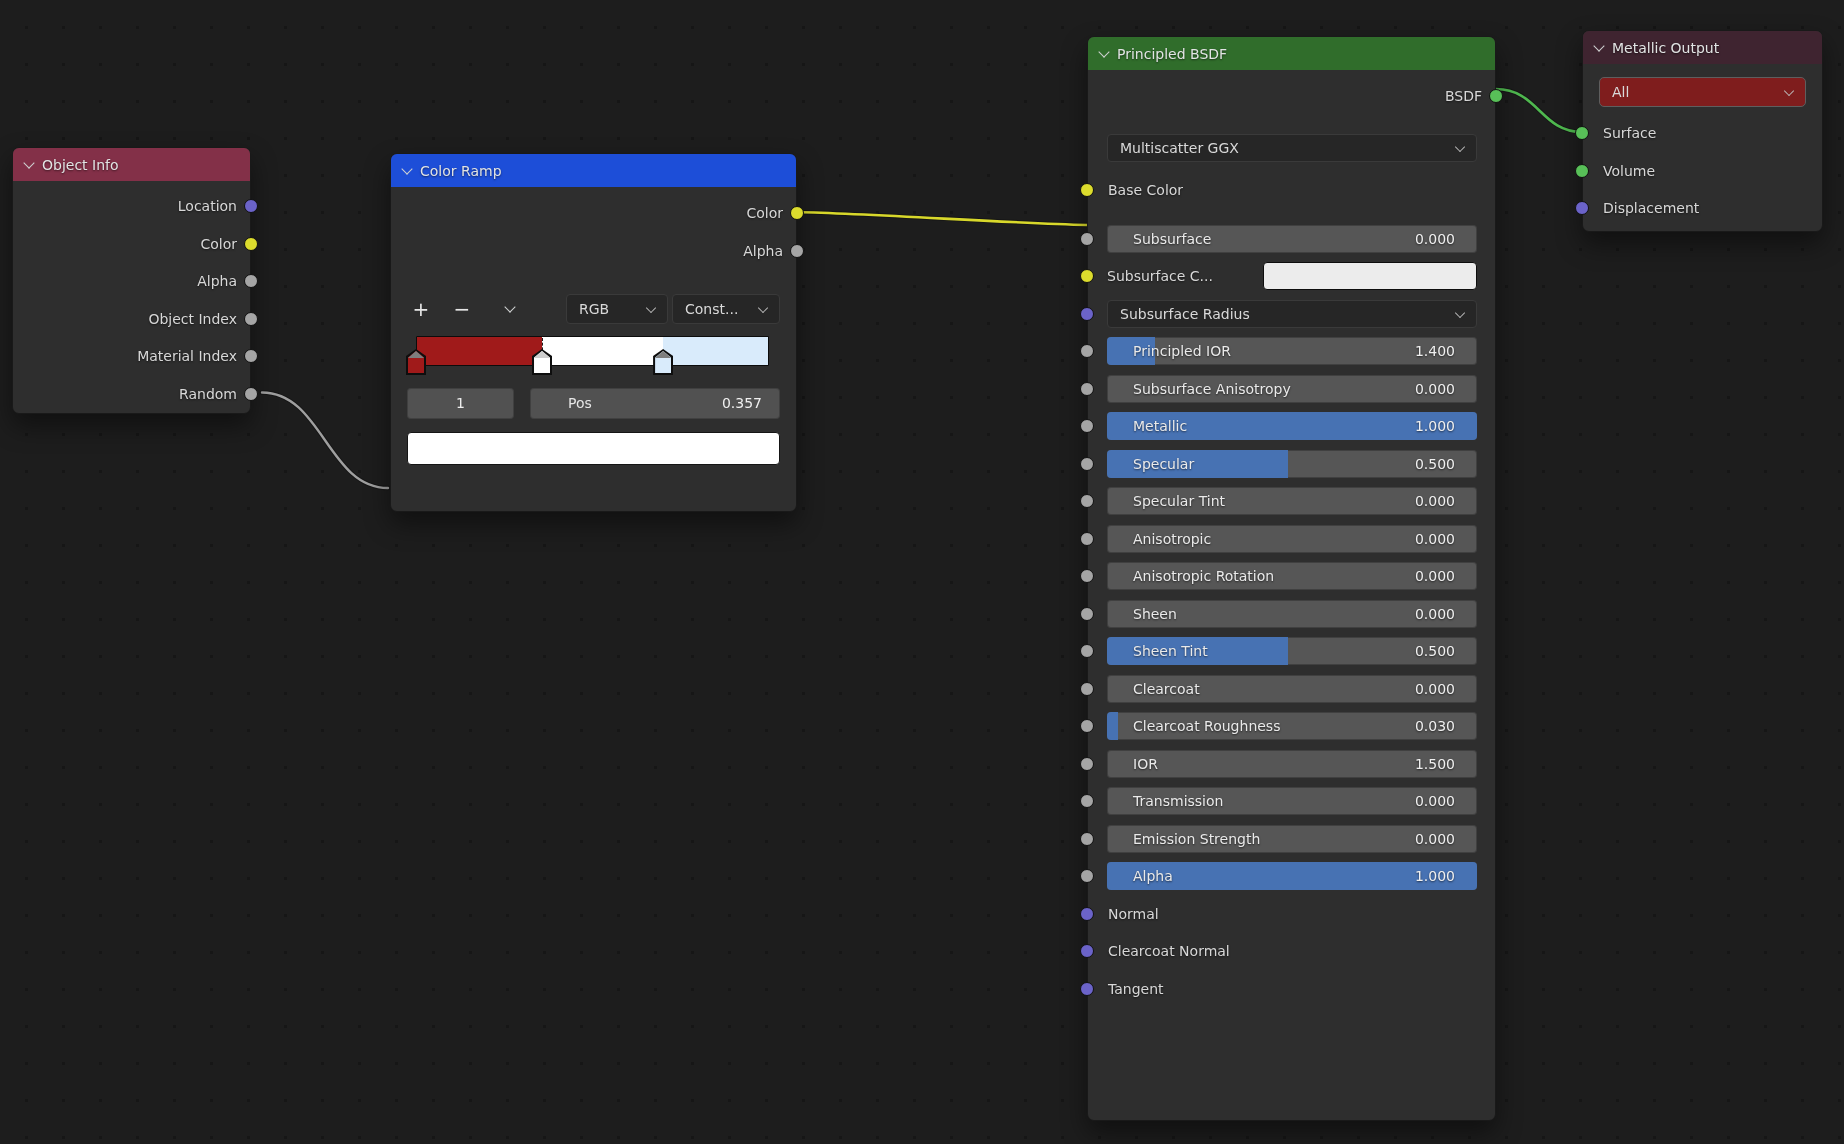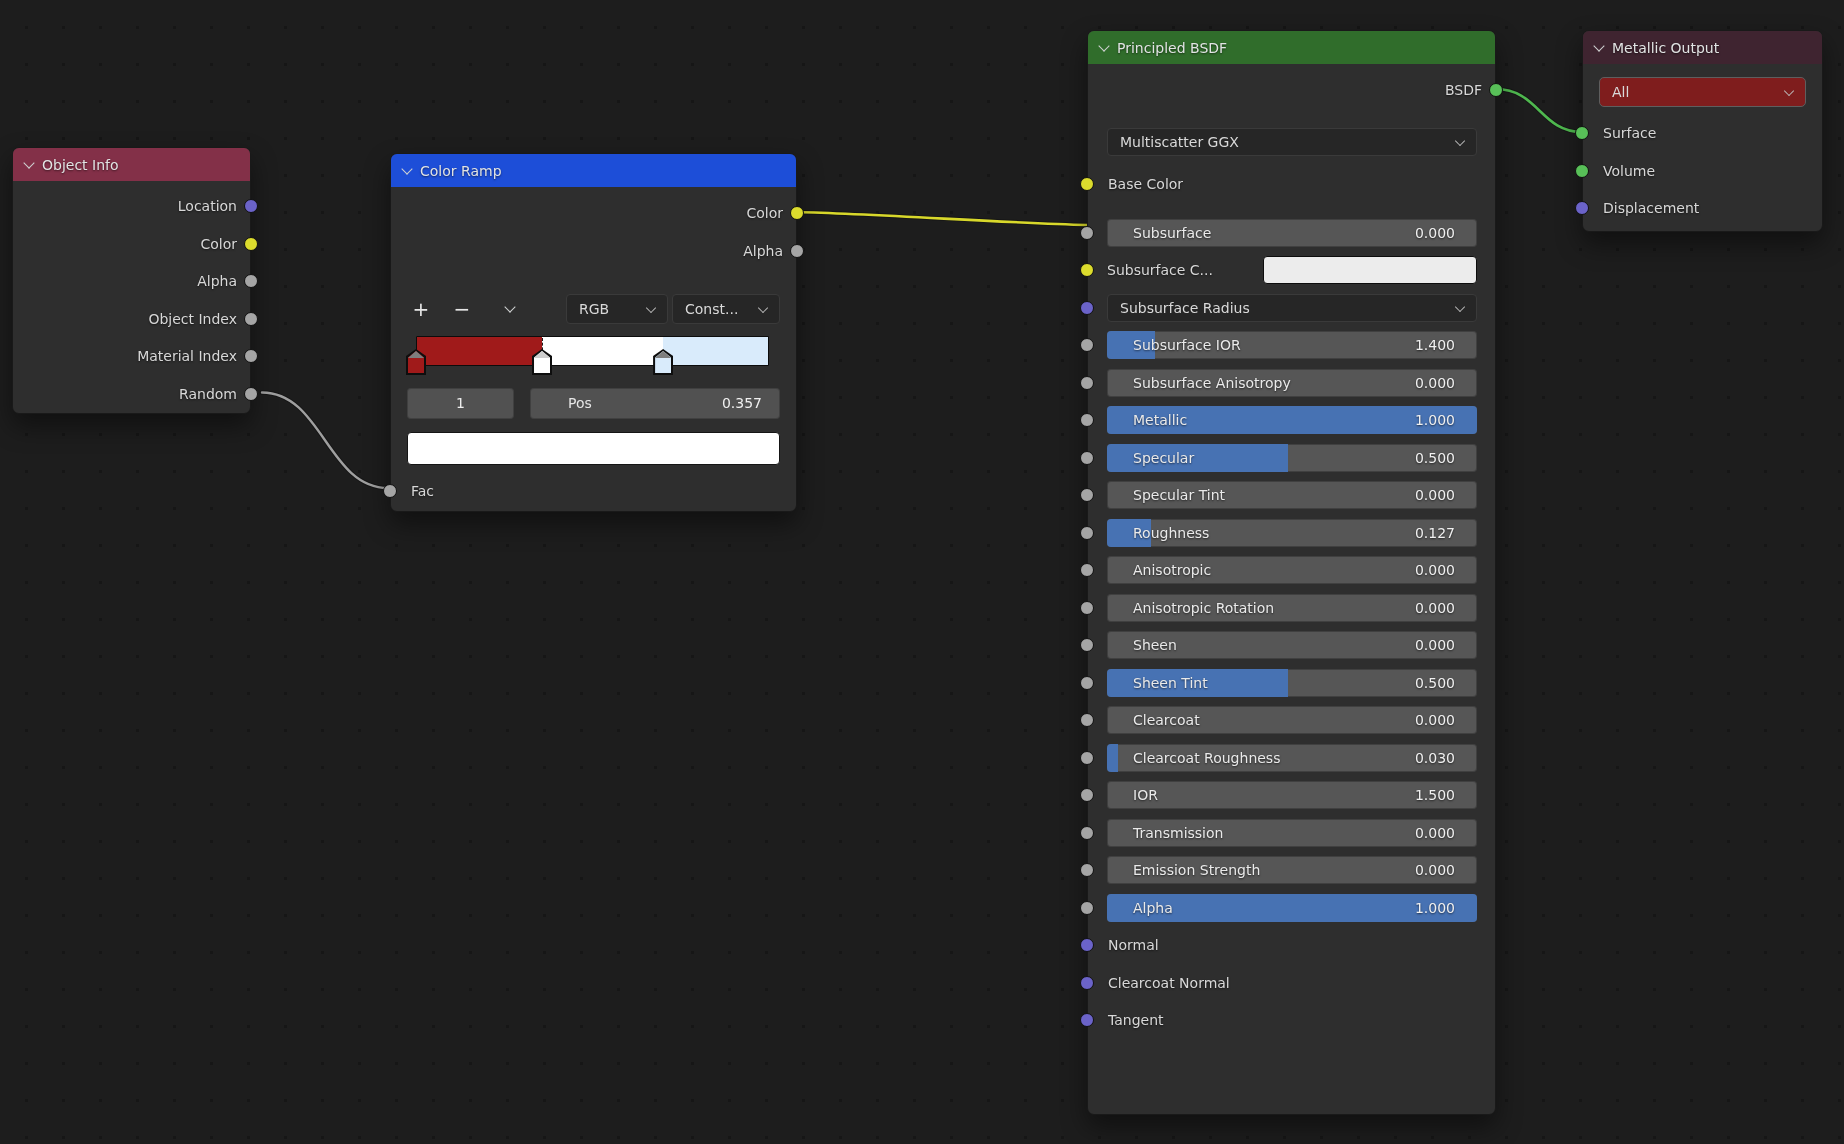--- a/index.html
+++ b/index.html
@@ -162,27 +162,23 @@
     <div class="fields">
       <div class="field f-index">1</div>
       <div class="field f-pos">
         <span class="pl">Pos</span>
         <span class="pv">0.357</span>
       </div>
     </div>
 
     <div class="bigswatch" style="background: rgb(255, 255, 255);"></div>
 
-    <div class="row in" style="margin-top:12px">
-      <span class="socket sin s-value"></span>
-      <span class="lbl">Fac</span>
-    </div>
   </section>
 
-  <section class="node" style="left:1087px;top:30px;width:409px;height:1085px;">
+  <section class="node" style="left:1087px;top:36px;width:409px;height:1085px;">
     <header class="nhead" style="background: rgb(48, 109, 43);">
       <span class="chev"></span>
       <span class="lbl">Principled BSDF</span>
     </header>
     <div class="row out" style="margin-top:12px">
       <span class="lbl">BSDF</span>
       <span class="socket sout s-shader"></span>
     </div>
     <div class="row prow" style="margin-top:23px;height:29px">
       <div class="dd">
@@ -213,21 +209,21 @@
       <span class="socket sin s-vector"></span>
       <div class="dd">
         <span>Subsurface Radius</span>
         <span class="chev"></span>
         </div>
     </div>
     <div class="row prow">
       <span class="socket sin s-value"></span>
       <div class="slider">
           <div class="sfill" style="width: 13%;"></div>
-        <span class="slbl">Subsurface IOR</span>
+        <span class="slbl">Principled IOR</span>
         <span class="sval">1.400</span>
         </div>
     </div>
     <div class="row prow">
       <span class="socket sin s-value"></span>
       <div class="slider">
           <div class="sfill" style="width: 0%;"></div>
         <span class="slbl">Subsurface Anisotropy</span>
         <span class="sval">0.000</span>
         </div>
@@ -247,28 +243,20 @@
         <span class="slbl">Specular</span>
         <span class="sval">0.500</span>
         </div>
     </div>
     <div class="row prow">
       <span class="socket sin s-value"></span>
       <div class="slider">
           <div class="sfill" style="width: 0%;"></div>
         <span class="slbl">Specular Tint</span>
         <span class="sval">0.000</span>
-        </div>
-    </div>
-    <div class="row prow">
-      <span class="socket sin s-value"></span>
-      <div class="slider">
-          <div class="sfill" style="width: 12%;"></div>
-        <span class="slbl">Roughness</span>
-        <span class="sval">0.127</span>
         </div>
     </div>
     <div class="row prow">
       <span class="socket sin s-value"></span>
       <div class="slider">
           <div class="sfill" style="width: 0%;"></div>
         <span class="slbl">Anisotropic</span>
         <span class="sval">0.000</span>
         </div>
     </div>

